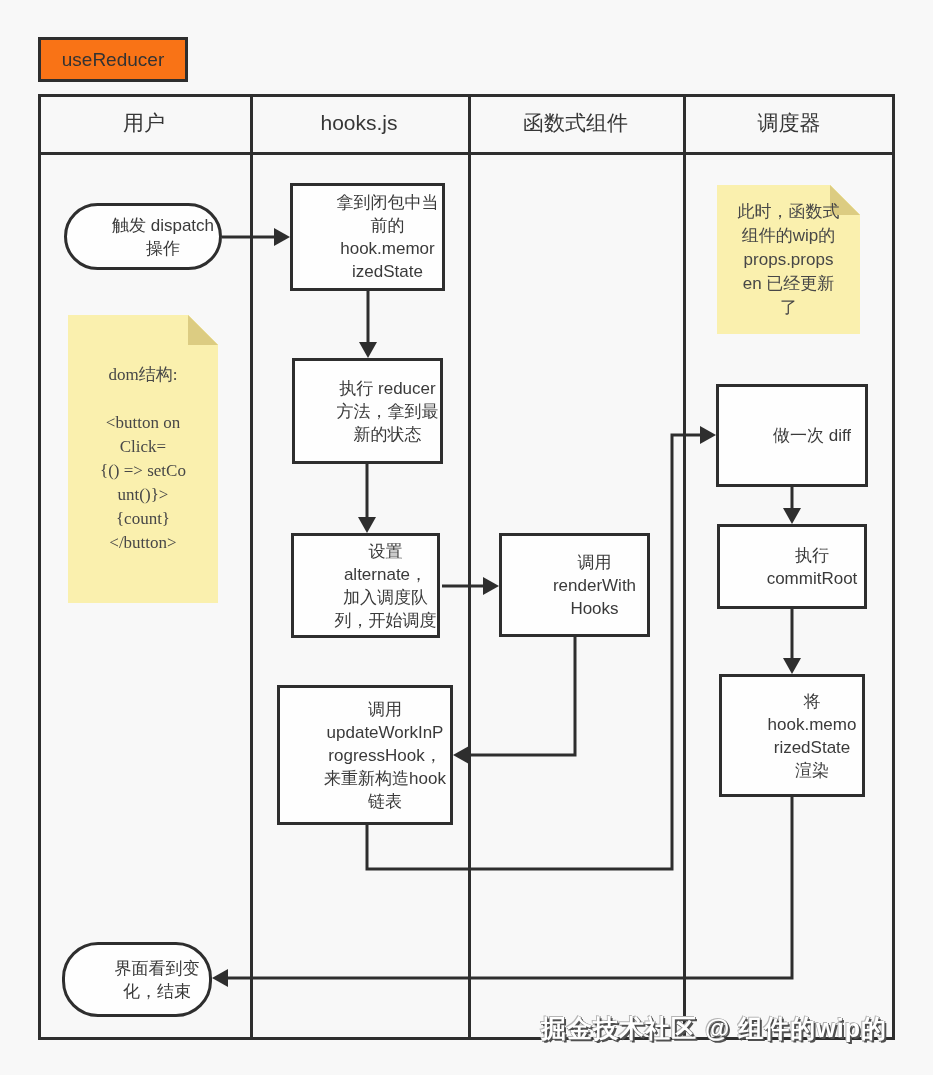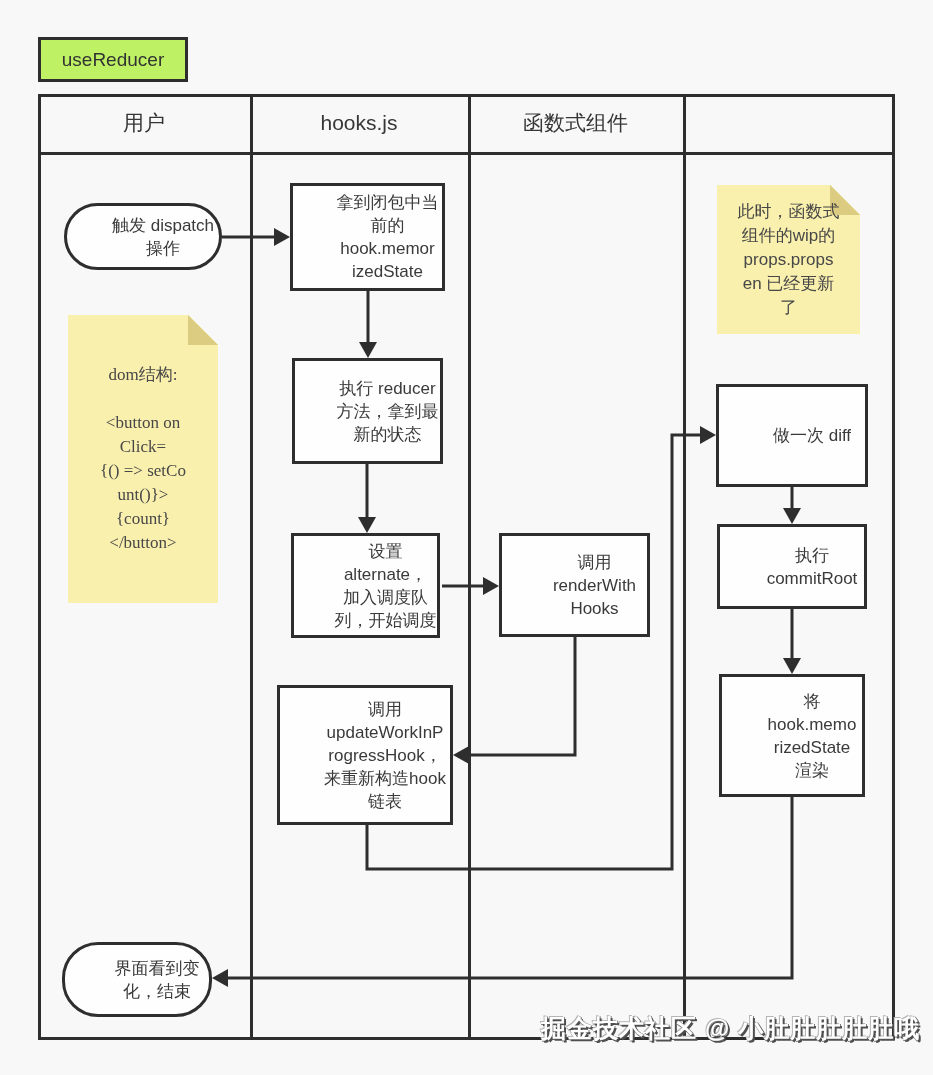--- a/index.html
+++ b/index.html
@@ -30,21 +30,21 @@
   }
   .lane-title {
     position: absolute; top: 94px; height: 58px;
     display: flex; align-items: center; justify-content: center;
     font-size: 21px; color: #363636; z-index: 2;
   }
 
   
   .title-box {
     position: absolute; left: 38px; top: 37px; width: 150px; height: 45px;
-    border: 3px solid #2e2e2e; background: #bef264; box-sizing: border-box;
+    border: 3px solid #2e2e2e; background: #f97316; box-sizing: border-box;
     display: flex; align-items: center; justify-content: center;
     font-size: 19px; color: #333; z-index: 2;
   }
 
   
   .node {
     position: absolute; box-sizing: border-box;
     background: #fefefe; border: 3px solid #2e2e2e;
     display: flex; align-items: center; justify-content: center;
     text-align: center; white-space: pre-line;
@@ -105,20 +105,21 @@
   <div class="frame">
     <div class="header-sep"></div>
     <div class="lane-sep" style="left:209px"></div>
     <div class="lane-sep" style="left:427px"></div>
     <div class="lane-sep" style="left:642px"></div>
   </div>
 
   <div class="lane-title" style="left:38px;width:212px">用户</div>
   <div class="lane-title" style="left:468px;width:215px">函数式组件</div>
   <div class="lane-title" style="left:250px;width:218px">hooks.js</div>
+  <div class="lane-title" style="left:683px;width:212px">调度器</div>
 
   <svg class="connectors" width="933" height="1075" viewBox="0 0 933 1075" aria-hidden="true">
 
     <path d="M222,237 H276"></path>
     <path class="head" d="M290,237 L274,228 L274,246 Z"></path>
 
     <path d="M368,291 V345"></path>
     <path class="head" d="M368,358 L359,342 L377,342 Z"></path>
 
     <path d="M367,464 V520"></path>
@@ -181,15 +182,15 @@
 {() =&gt; setCo
 unt()}&gt;
 {count}
 &lt;/button&gt;</div>
   <div class="note note-wip">此时，函数式
 组件的wip的
 props.props
 en 已经更新
 了</div>
 
-  <div class="watermark">掘金技术社区 @ 小肚肚肚肚肚哦</div>
+  <div class="watermark">掘金技术社区 @ 组件的wip的</div>
 
 </div>
 
 </body></html>

